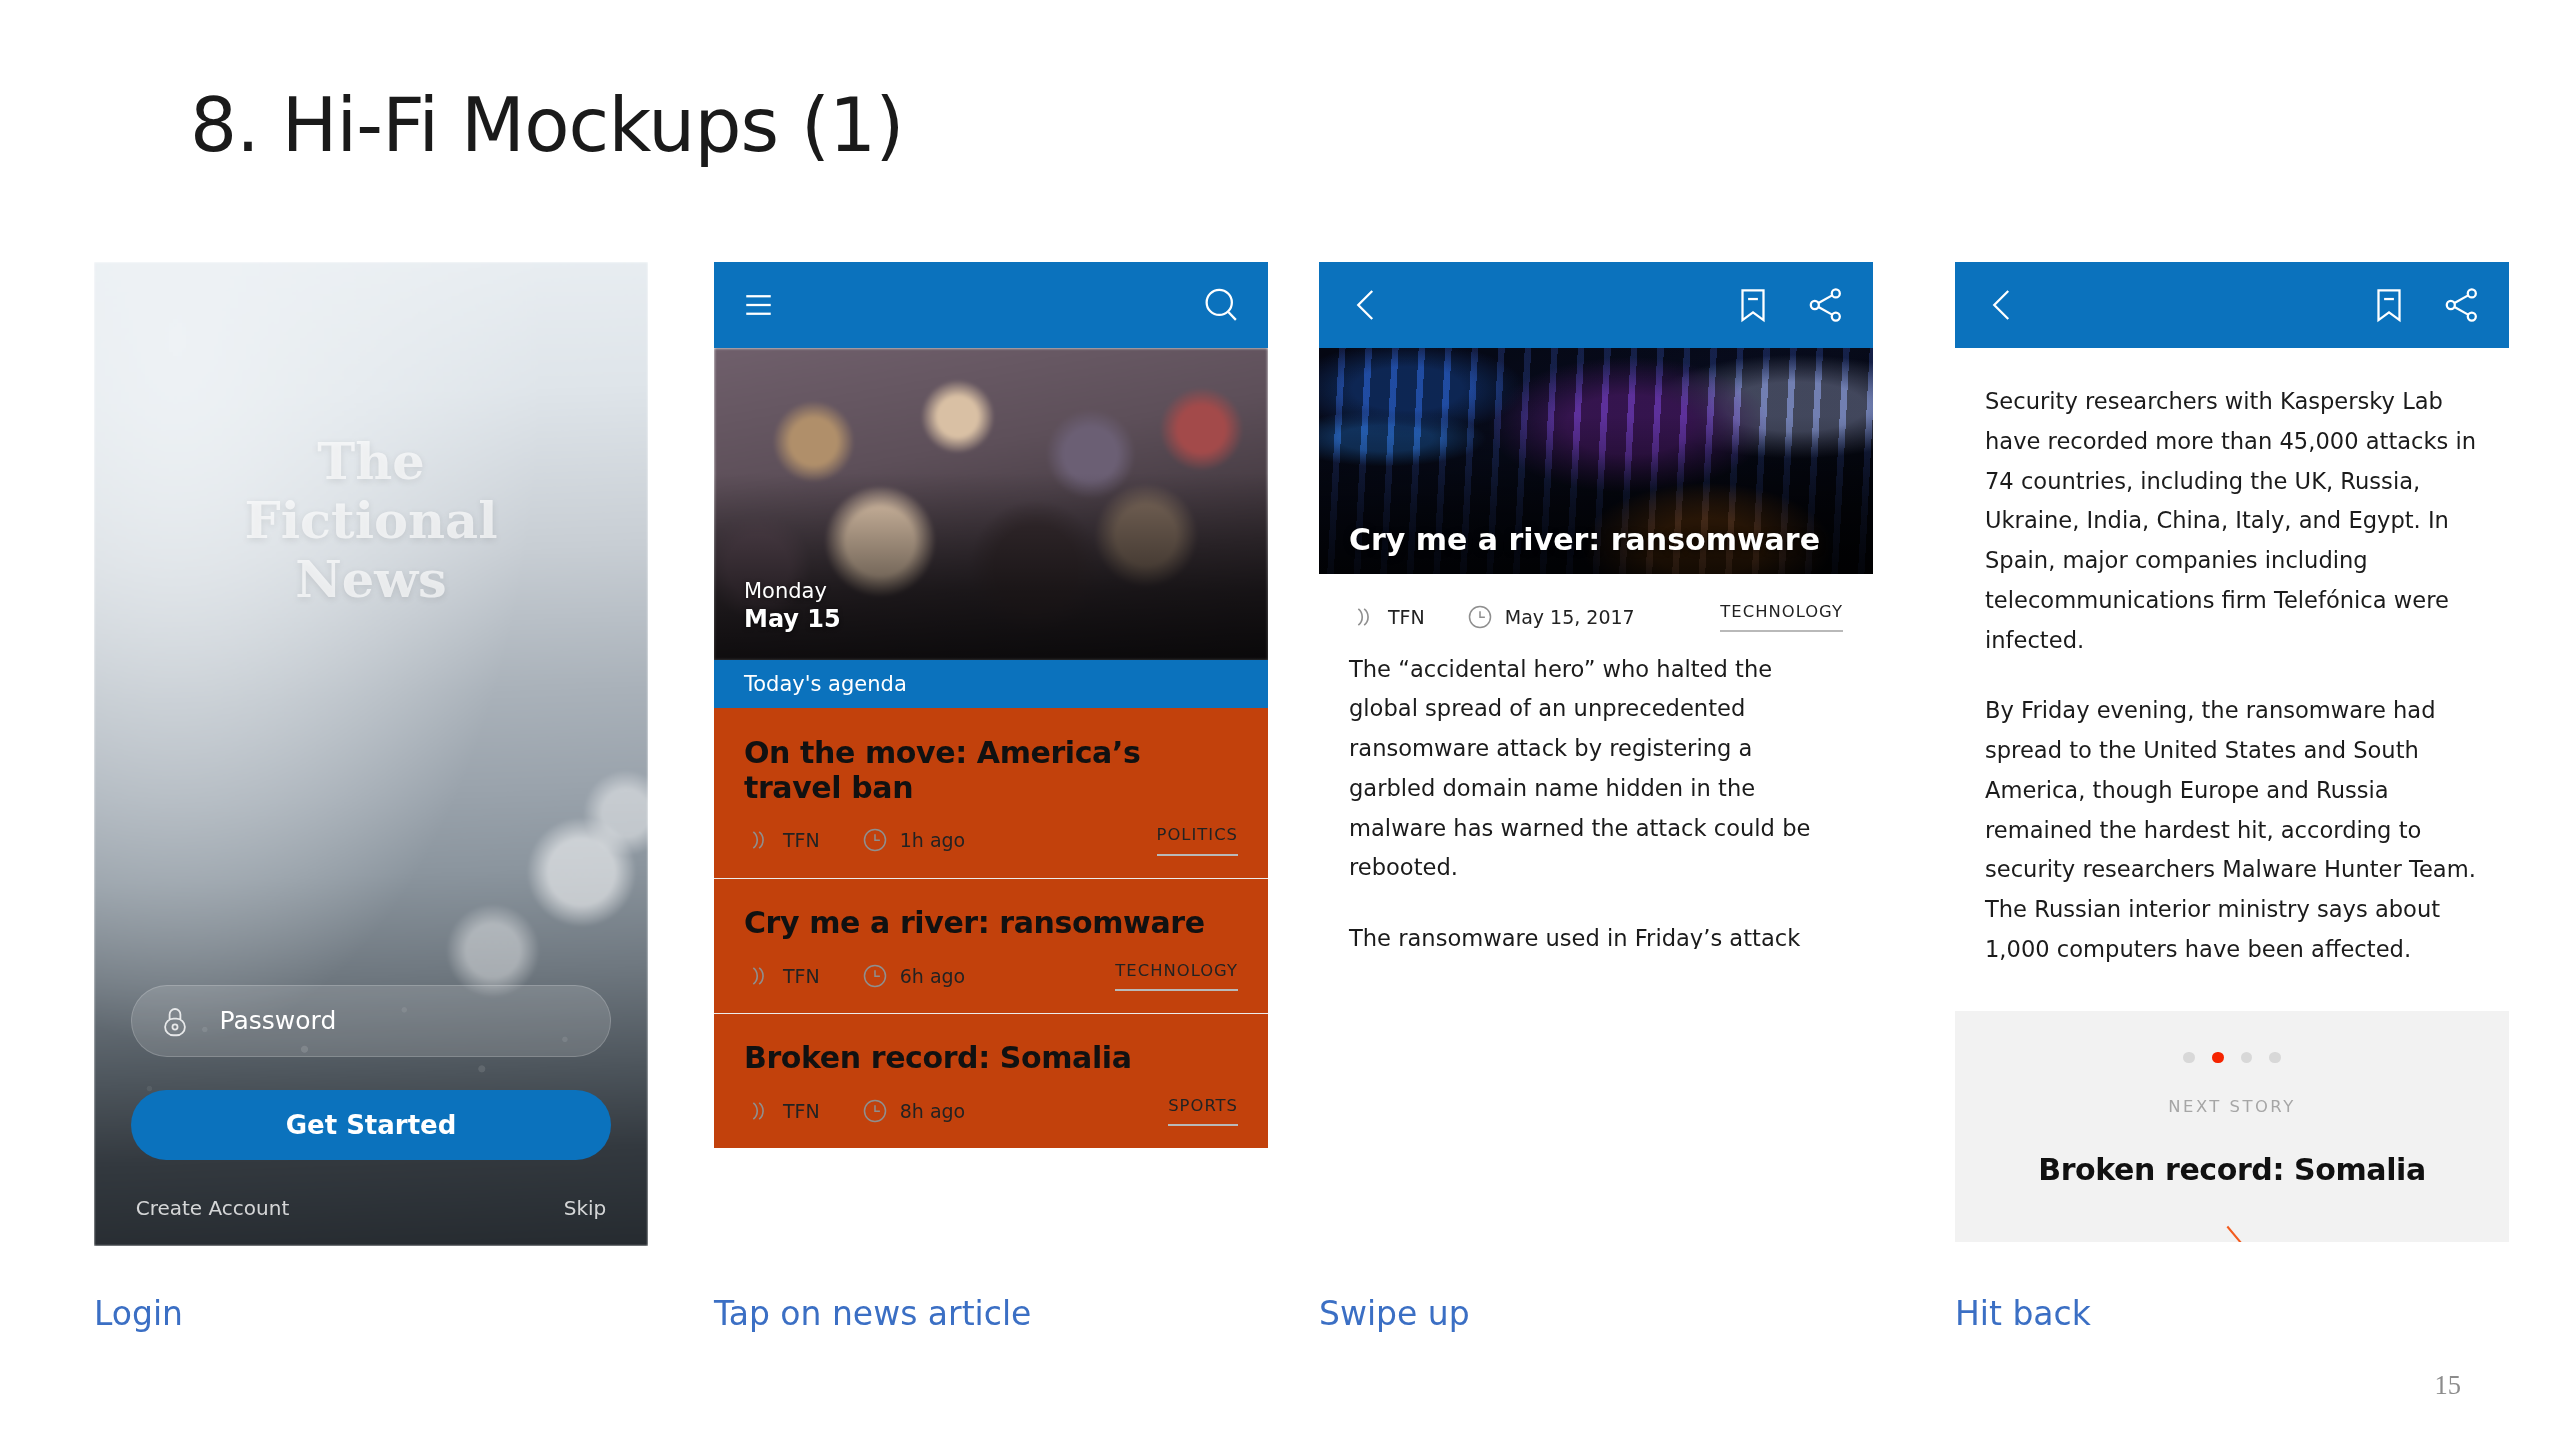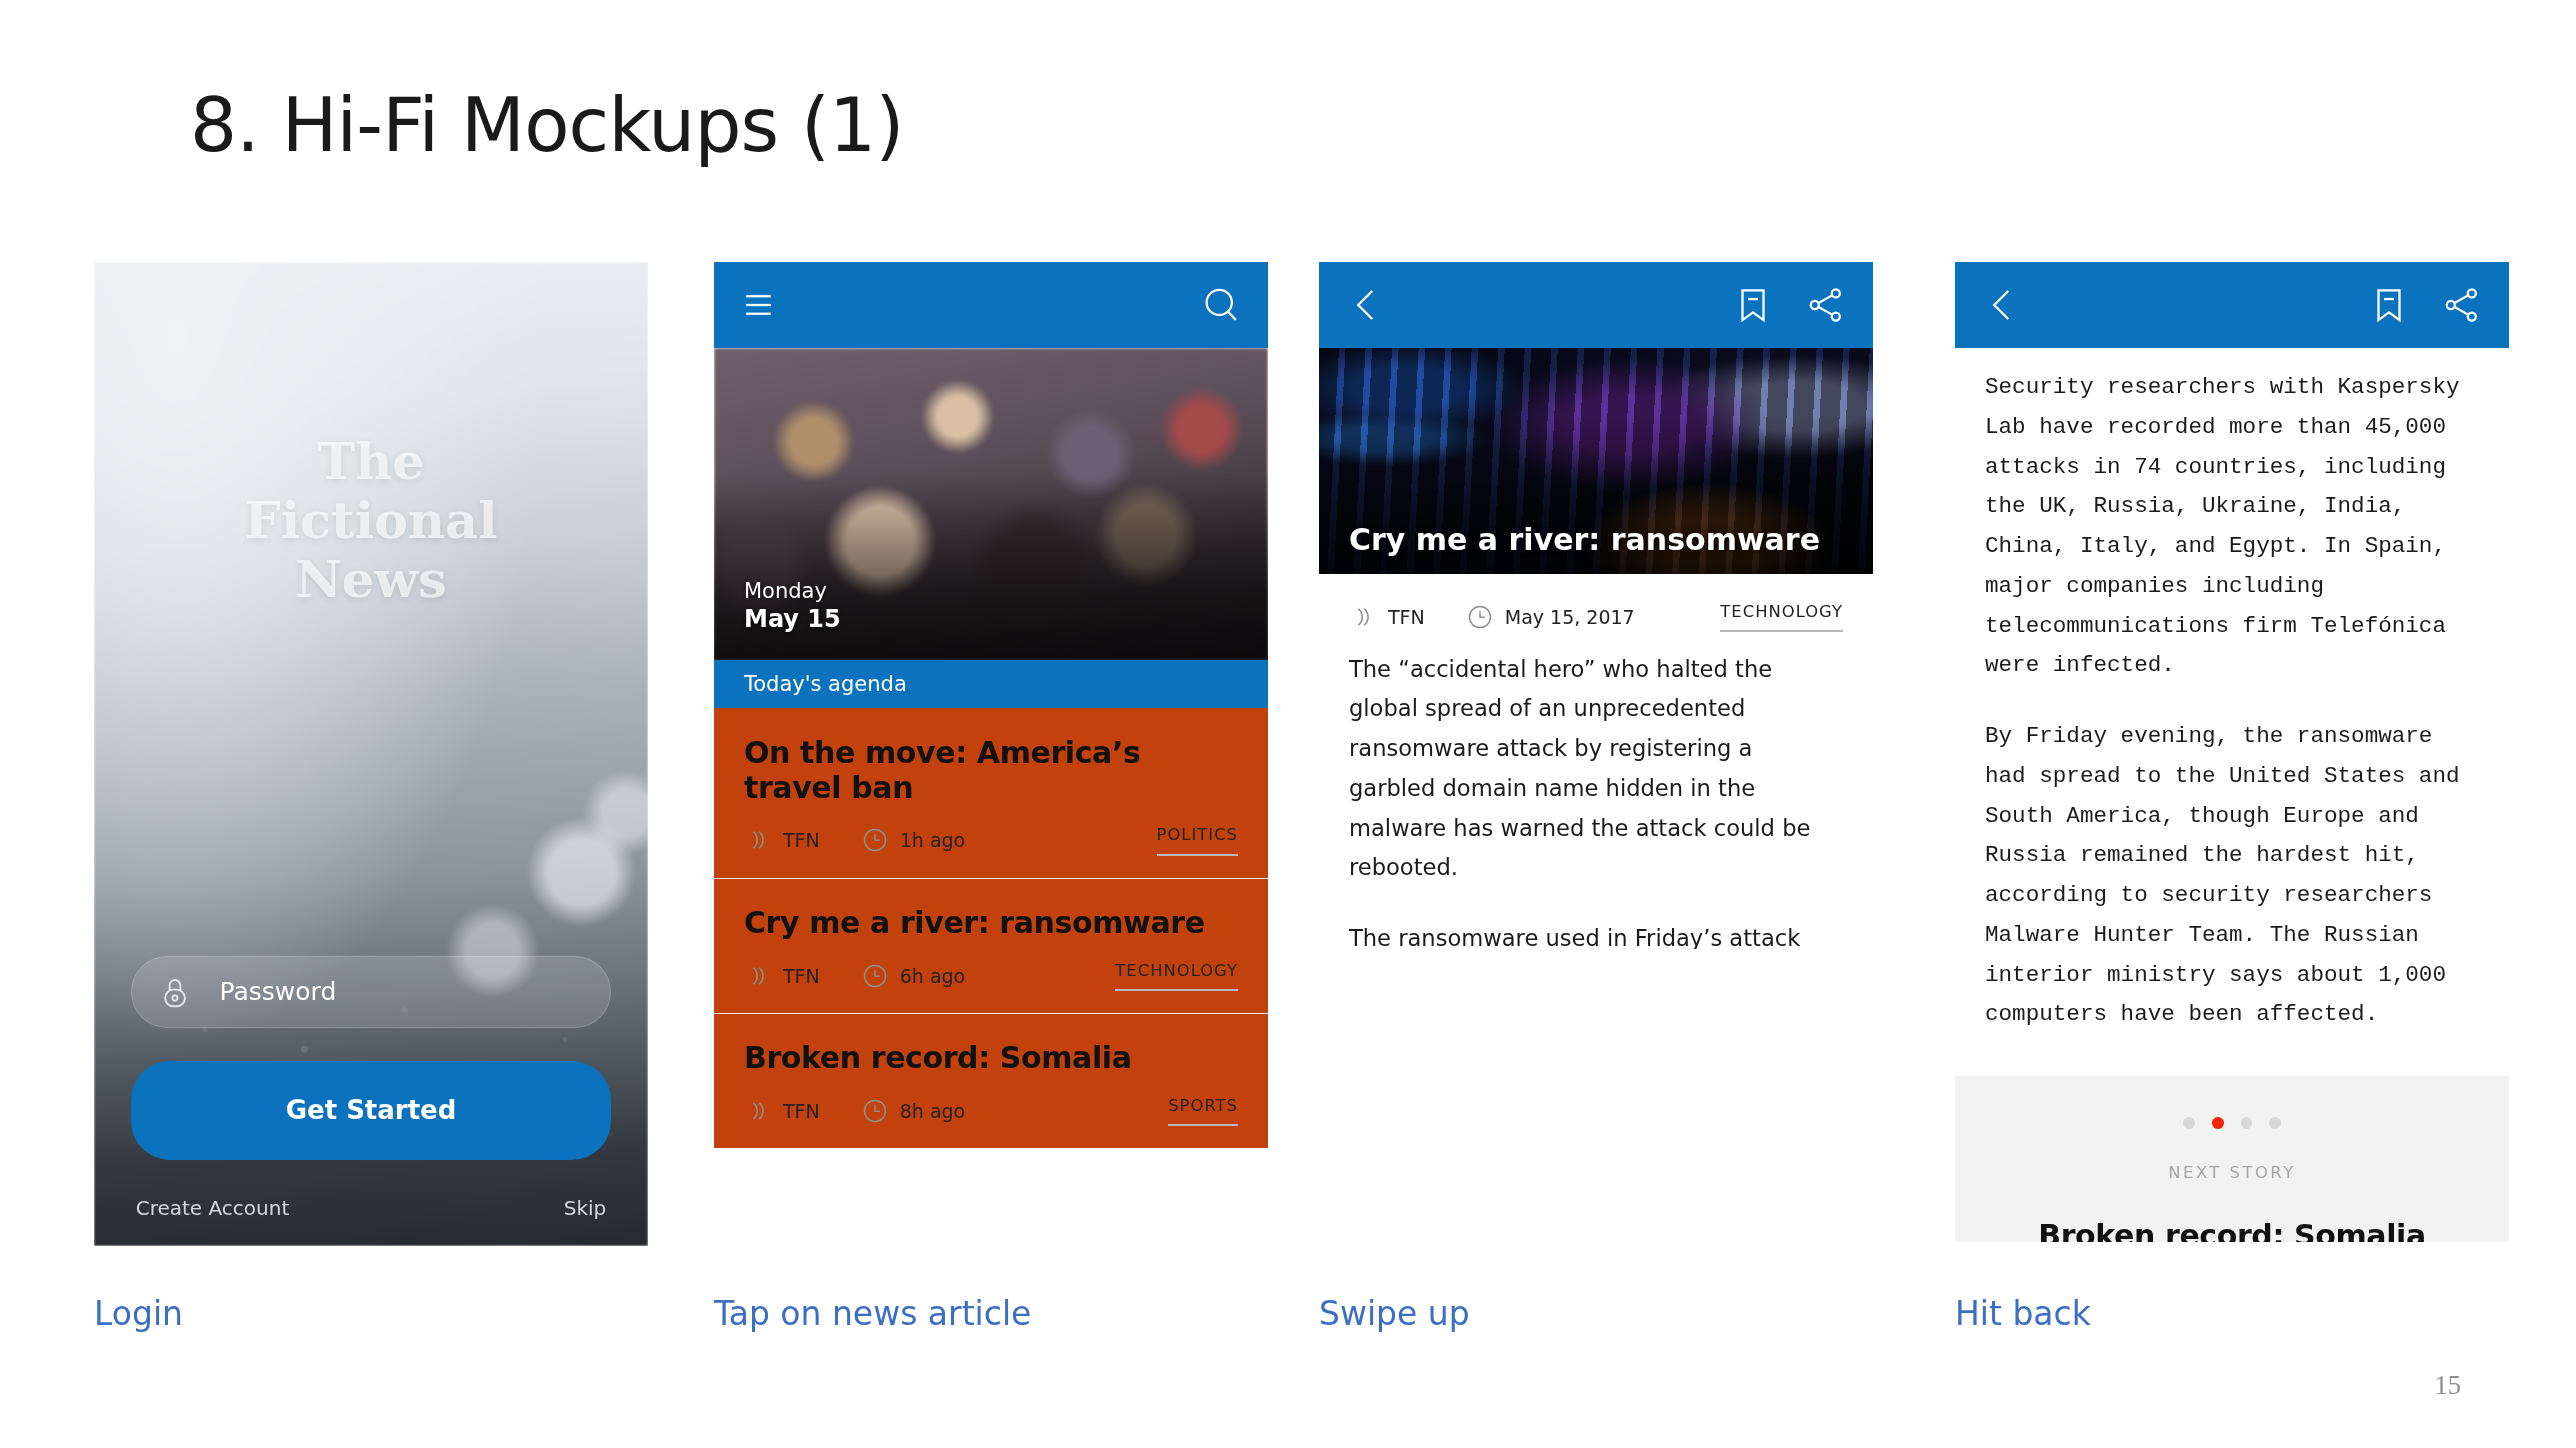--- a/index.html
+++ b/index.html
@@ -137,21 +137,21 @@
     color: rgba(255,255,255,.82);
   }
   .pill-icon svg { width: 100%; height: 100%; display:block; }
   .pill-label {
     color: #ffffff;
     font-size: 25px;
     font-family: "DejaVu Sans", sans-serif;
     font-weight: 400;
   }
   .btn-primary {
-    height: 99px;
+    height: 70px;
     border-radius: 39px;
     background: #0b72bd;
     color: #fff;
     display: flex;
     align-items: center;
     justify-content: center;
     font-size: 26px;
     font-weight: 700;
     font-family: "DejaVu Sans", sans-serif;
     margin-top: 3.1px;
@@ -603,21 +603,21 @@
           <circle cx="17.6" cy="5.4" r="2.3"></circle>
           <circle cx="5.6" cy="12" r="2.3"></circle>
           <circle cx="17.6" cy="18.6" r="2.3"></circle>
           <line x1="7.7" y1="10.9" x2="15.5" y2="6.5"></line>
           <line x1="7.7" y1="13.1" x2="15.5" y2="17.5"></line>
         </svg>
       </span>
     </span>
   </div>
 
-  <div class="article-body" style="padding-top:20px;font-family:Liberation Mono, monospace;">
+  <div class="article-body" style="padding-top:34px;">
     <p>Security researchers with Kaspersky Lab have recorded more than 45,000 attacks in 74 countries, including the UK, Russia, Ukraine, India, China, Italy, and Egypt. In Spain, major companies including telecommunications firm Telefónica were infected.</p>
     <p>By Friday evening, the ransomware had spread to the United States and South America, though Europe and Russia remained the hardest hit, according to security researchers Malware Hunter Team. The Russian interior ministry says about 1,000 computers have been affected.</p>
   </div>
 
   <div class="next-story">
     <div class="dots">
       <span class="dot"></span>
       <span class="dot active"></span>
       <span class="dot"></span>
       <span class="dot"></span>

